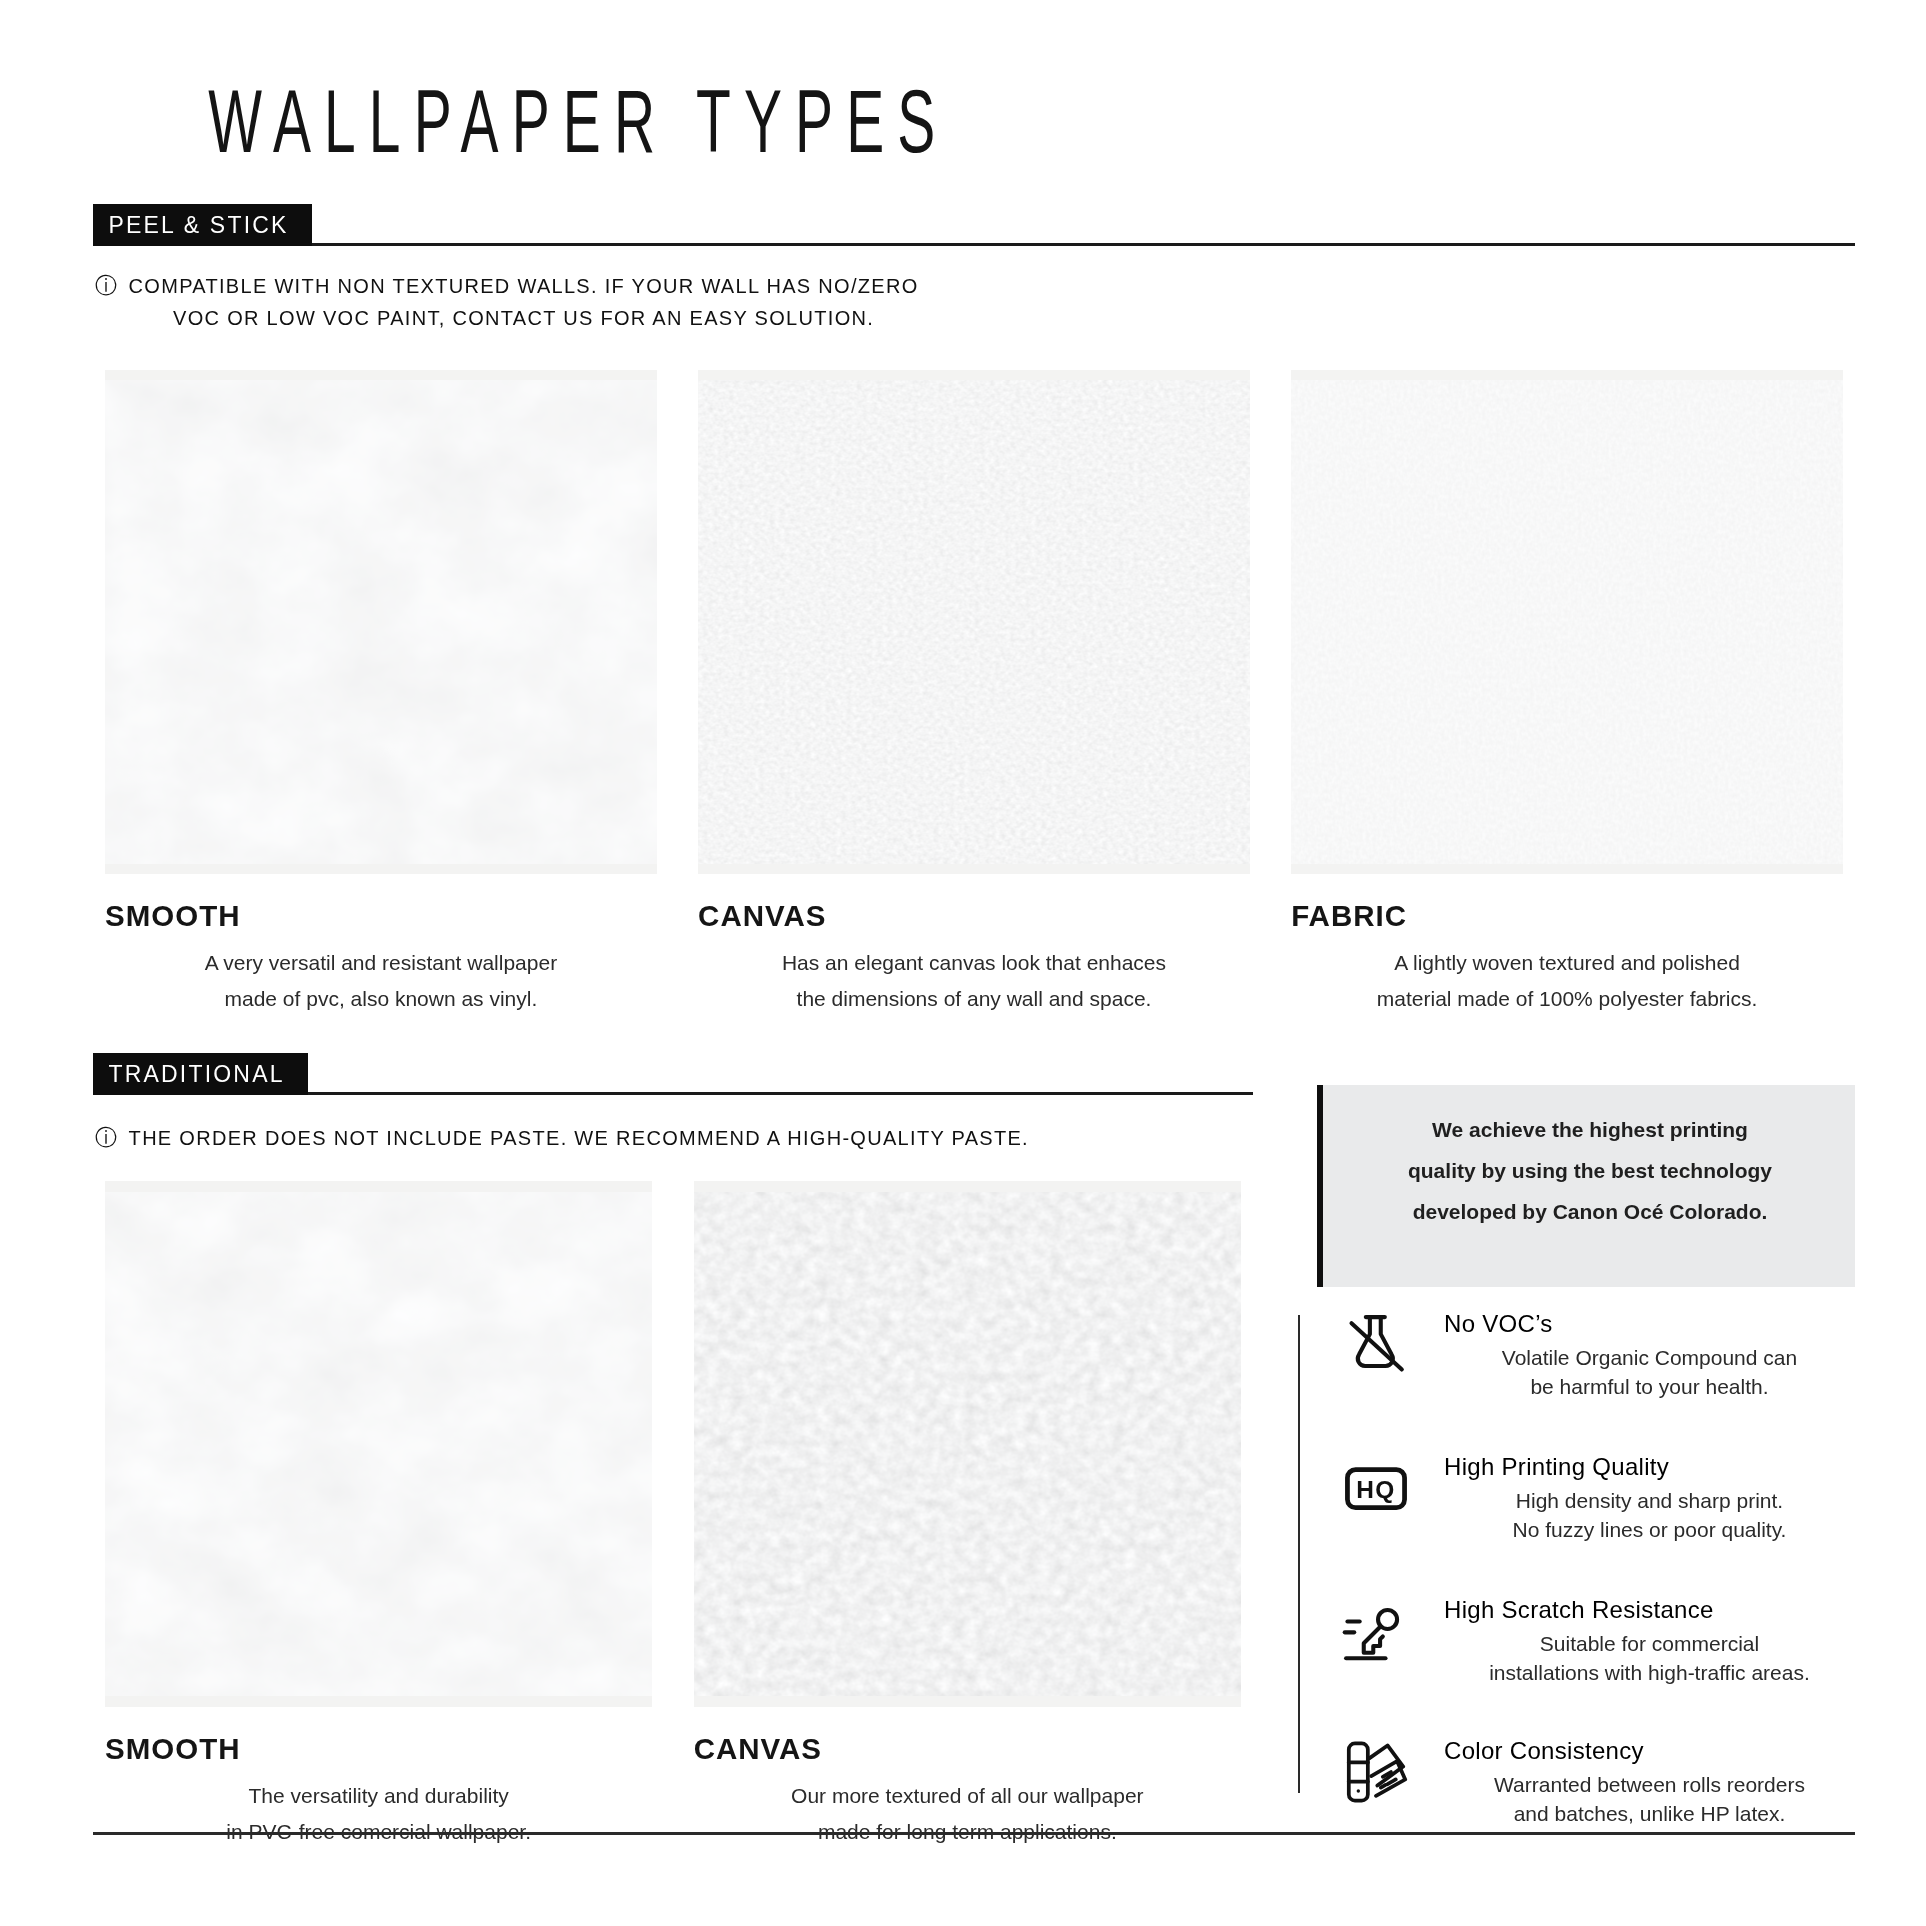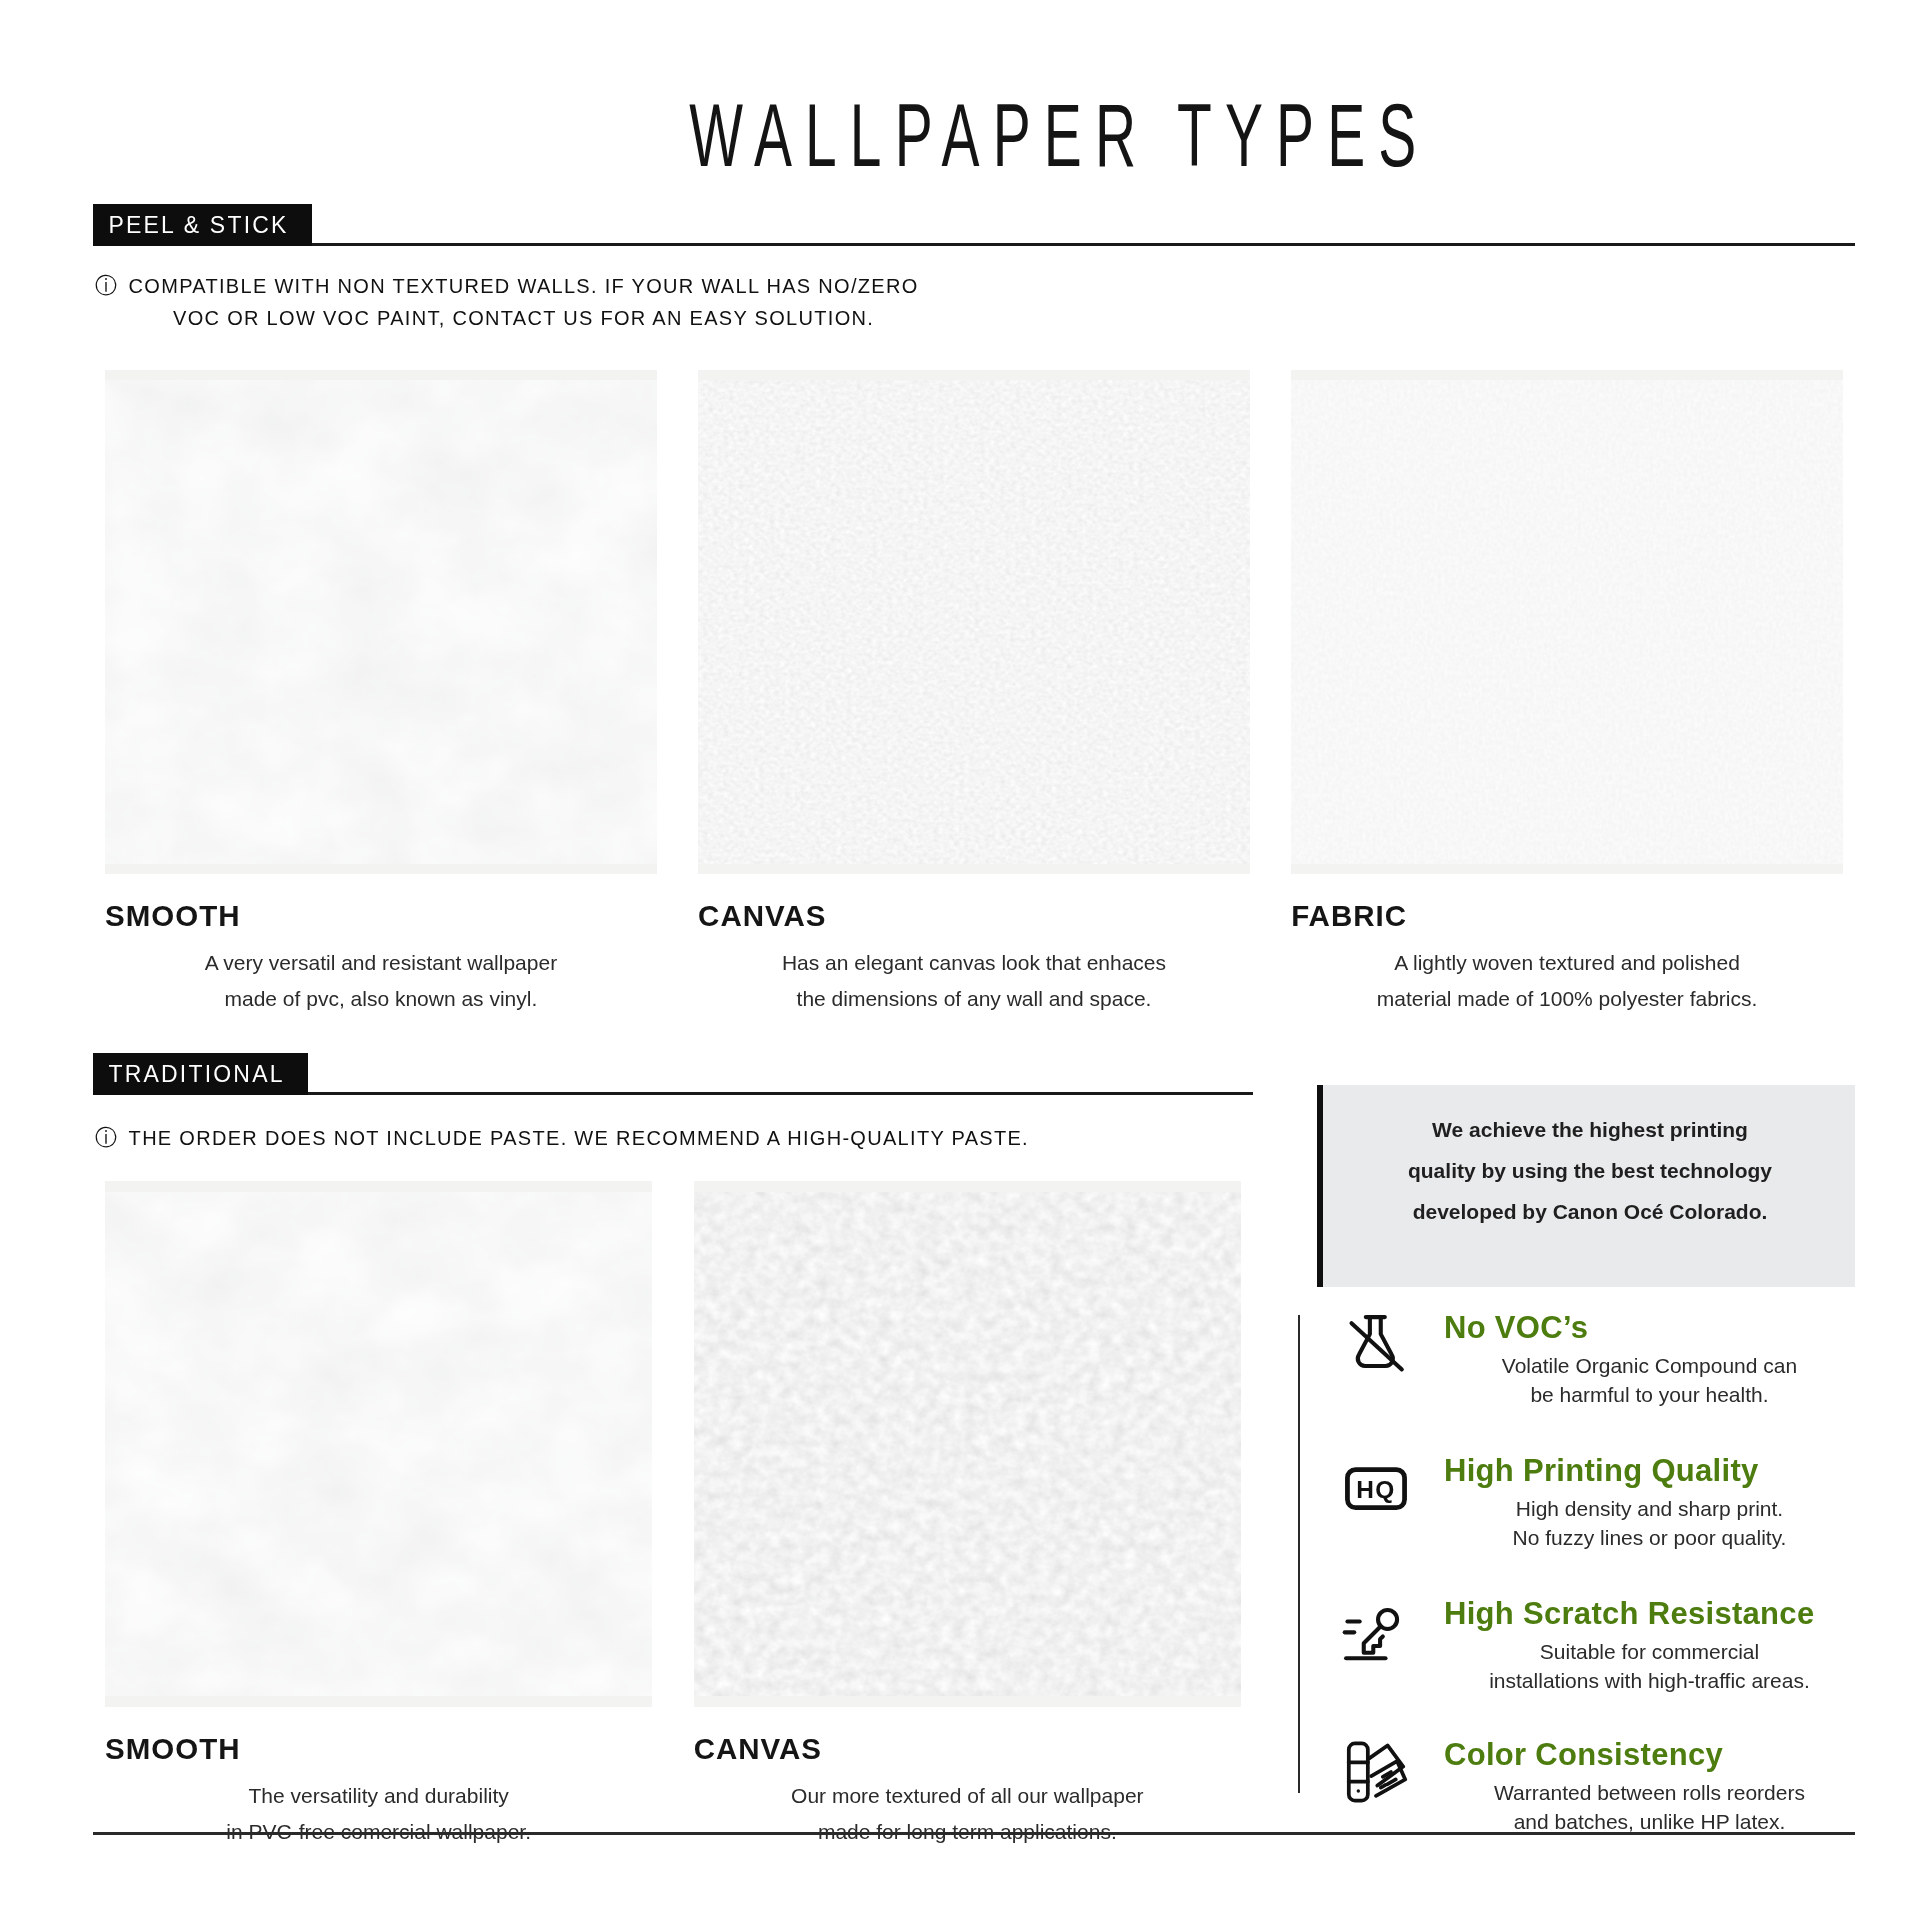--- a/index.html
+++ b/index.html
@@ -3,21 +3,21 @@
 <meta charset="utf-8">
 <style>
   html,body{margin:0;padding:0;background:#fff;}
   .page{
     position:relative;width:1926px;height:1926px;background:#ffffff;overflow:hidden;
     font-family:"Liberation Sans", sans-serif;color:#1c1c1c;
   }
   .pre{white-space:pre-line;text-align:center;}
 
   
-  .title{position:absolute;top:77px;left:0;width:1624px;text-align:right;margin:14px;font-weight:300;}
+  .title{position:absolute;top:77px;left:0;width:1624px;text-align:left;margin:0;font-weight:300;}
   .title-inner{
     display:inline-block;font-size:89px;line-height:1;letter-spacing:20.5px;
     transform:scaleX(0.64);transform-origin:center;white-space:nowrap;color:#141414;font-weight:300;
   }
 
   
   .badge{
     position:absolute;left:93px;height:42px;background:#0d0d0d;color:#ffffff;
     font-size:23px;font-weight:500;letter-spacing:2.2px;display:flex;align-items:center;
     padding:0 23px 0 15.4px;z-index:2;
@@ -57,21 +57,21 @@
   .features{position:absolute;left:1298px;top:1310px;width:557px;height:494px;}
   .features-line{position:absolute;left:0;top:5.1px;width:1.9px;height:478px;background:#2a2a2a;}
   .feature{position:absolute;left:0;width:100%;}
   .feature-1{top:0;}
   .feature-2{top:143px;}
   .feature-3{top:286px;}
   .feature-4{top:427px;}
   .feature-icon{position:absolute;left:42px;top:1.3px;width:72px;display:flex;justify-content:center;}
   .feature-icon svg{width:68px;height:68px;}
   .feature-text{position:absolute;left:146px;width:411px;}
-  .feature-text h4{margin:0;font-size:31px;font-weight:700;letter-spacing:0.3px;color:#4d7c0f;line-height:1.15;}
+  .feature-text h4{margin:0;font-size:24px;font-weight:400;letter-spacing:0.3px;color:#000000;line-height:1.15;}
   .feature-text p{margin:5.1px 0 0 0;font-size:21px;line-height:29.5px;font-weight:300;color:#2b2b2b;}
 
   .defs-svg{position:absolute;width:0;height:0;}
 </style>
 </head>
 <body>
 
 <div class="page">
 
   <svg class="defs-svg" aria-hidden="true">

